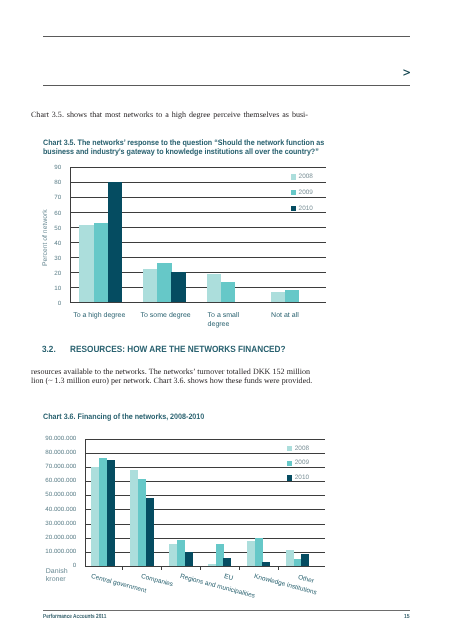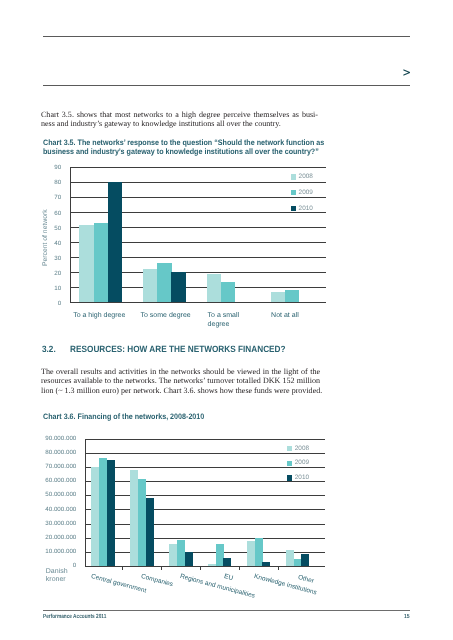--- a/index.html
+++ b/index.html
@@ -8,21 +8,21 @@
   .page{position:absolute;left:0;top:0;width:453px;height:640px;transform:translateZ(0);}
 
   .rule{position:absolute;background:#5a5a5a;height:1px;}
   .hdr-rule1{left:42.8px;top:36.4px;width:367.2px;}
   .hdr-rule2{left:42.8px;top:85.2px;width:367.2px;}
   .ftr-rule{left:42.8px;top:609.7px;width:367.2px;background:#6d6d6d;}
 
   .chevron{position:absolute;left:402.5px;top:69.2px;width:7.5px;height:7px;}
   .chevron svg{display:block;}
 
-  .body-text{position:absolute;left:41px;font-family:"Liberation Serif",serif;
+  .body-text{position:absolute;left:31px;font-family:"Liberation Serif",serif;
              font-size:8.05px;line-height:9.75px;color:#231f20;}
   .tline{text-align:justify;text-align-last:justify;white-space:nowrap;}
   .tline.last{text-align-last:left;}
   #p1{top:109.5px;width:277px;}
   #p2{top:366.5px;width:279px;}
 
   .caption{position:absolute;left:43px;font-family:"Liberation Sans",sans-serif;
            font-size:7.9px;line-height:8.8px;font-weight:bold;color:#2a6270;letter-spacing:0;white-space:nowrap;
            transform:scaleX(0.906);transform-origin:0 0;}
   #cap1{top:139.0px;}
@@ -61,21 +61,20 @@
   <div class="rule hdr-rule1"></div>
   <div class="chevron">
       <svg width="7.5" height="7" viewBox="0 0 15 14">
         <path d="M0.8 0.5 L14.2 6.2 L14.2 7.8 L0.8 13.5 L0.8 11.0 L10.6 7.0 L0.8 3.0 Z" fill="#1a4b55"></path>
       </svg>
     </div>
   <div class="rule hdr-rule2"></div>
 
   <div class="body-text" id="p1">
       <div class="tline">Chart 3.5. shows that most networks to a high degree perceive themselves as busi-</div>
-      <div class="tline last">ness and industry’s gateway to knowledge institutions all over the country.</div>
     </div>
 
   <div class="caption" id="cap1">
       <div class="tline">Chart 3.5. The networks’ response to the question “Should the network function as</div>
       <div class="tline last">business and industry’s gateway to knowledge institutions all over the country?”</div>
     </div>
 
   <div class="chart" id="chart1" style="left: 0px; top: 0px; width: 453px; height: 640px;">
       <div class="plot" style="left: 70px; top: 166.6px; width: 254.5px; height: 135.7px;">
         <div class="axline" style="left: 0px; top: 0px; width: 1px; height: 136.7px;"></div>
@@ -124,21 +123,20 @@
       <div class="leg-item" style="left: 298.6px; top: 188.9px;">2009</div>
       <div class="leg-sw" style="left: 290.9px; top: 205.6px; background: rgb(5, 76, 97);"></div>
       <div class="leg-item" style="left: 298.6px; top: 204.5px;">2010</div>
     </div>
 
   <div class="sect">
     <span class="num">3.2.</span><span>RESOURCES: HOW ARE THE NETWORKS FINANCED?</span>
   </div>
 
   <div class="body-text" id="p2">
-      <div class="tline">The overall results and activities in the networks should be viewed in the light of the</div>
       <div class="tline">resources available to the networks. The networks’ turnover totalled DKK 152 million</div>
       <div class="tline last">lion (~ 1.3 million euro) per network. Chart 3.6. shows how these funds were provided.</div>
     </div>
 
   <div class="caption" id="cap2">Chart 3.6. Financing of the networks, 2008-2010</div>
 
   <div class="chart" id="chart2" style="left: 0px; top: 0px; width: 453px; height: 640px;">
       <div class="plot" style="left: 84.5px; top: 438.6px; width: 239.2px; height: 127.4px;">
         <div class="axline" style="left: 0px; top: 0px; width: 1px; height: 128.4px;"></div>
         <div class="axline" style="left: 0px; top: 0px; width: 240.2px; height: 1px;"></div>

